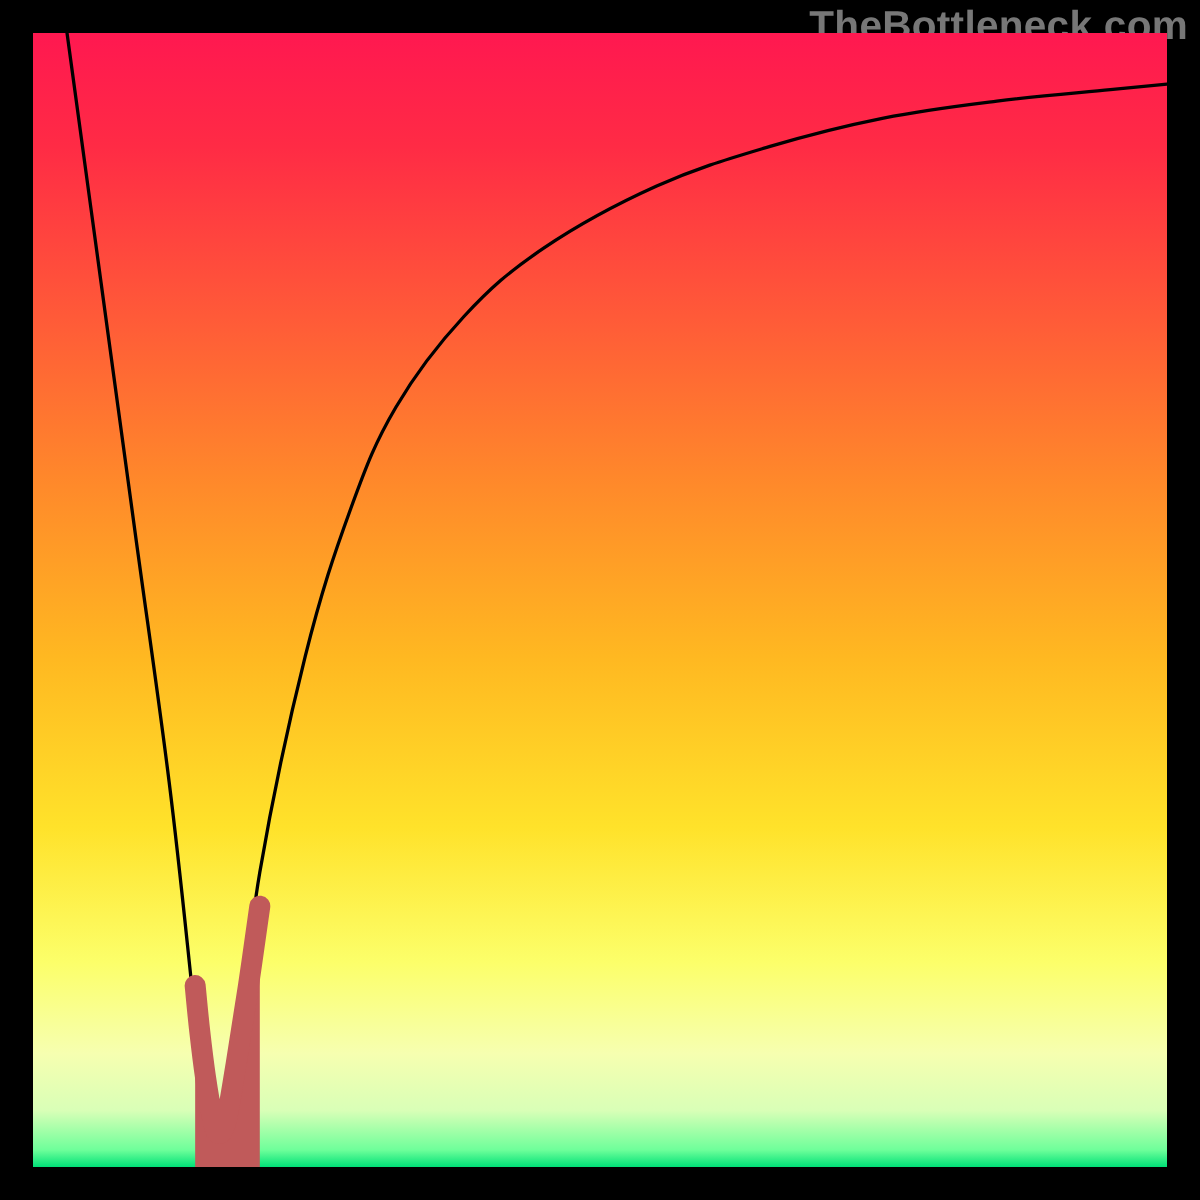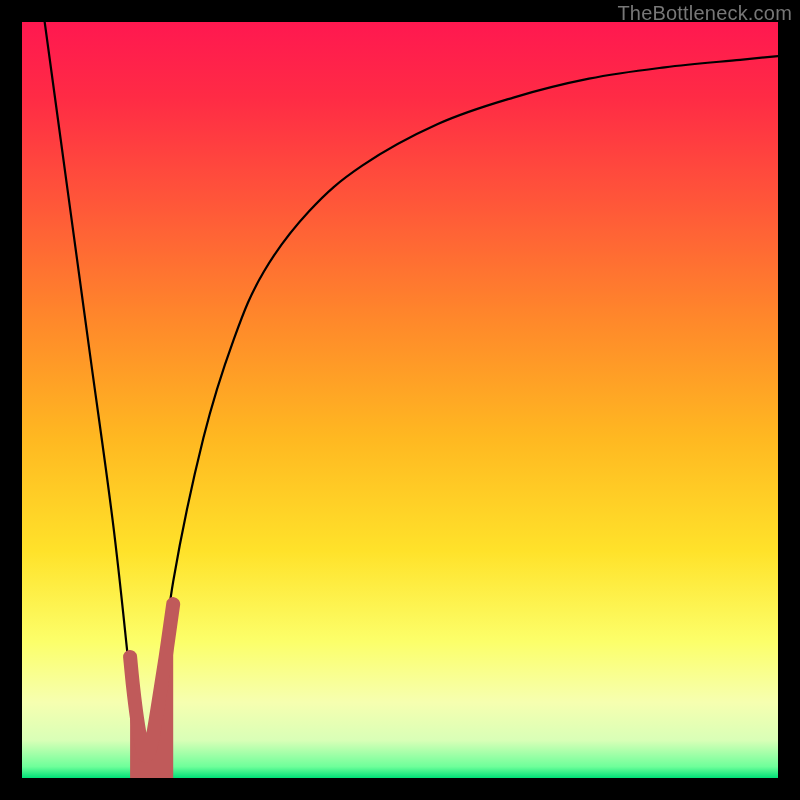--- a/index.html
+++ b/index.html
@@ -23,22 +23,22 @@
     left: 22px;
     top: 22px;
     width: 756px;
     height: 756px;
   }
   .watermark {
     position: absolute;
     top: 2px;
     right: 8px;
     font-family: Arial, Helvetica, sans-serif;
-    font-size: 20px;
-    font-weight: 400;
+    font-size: 27px;
+    font-weight: 700;
     color: #777;
     letter-spacing: 0.2px;
     user-select: none;
   }
 </style>
 </head>
 <body>
 
 <div class="frame">
   <div class="watermark">TheBottleneck.com</div>

